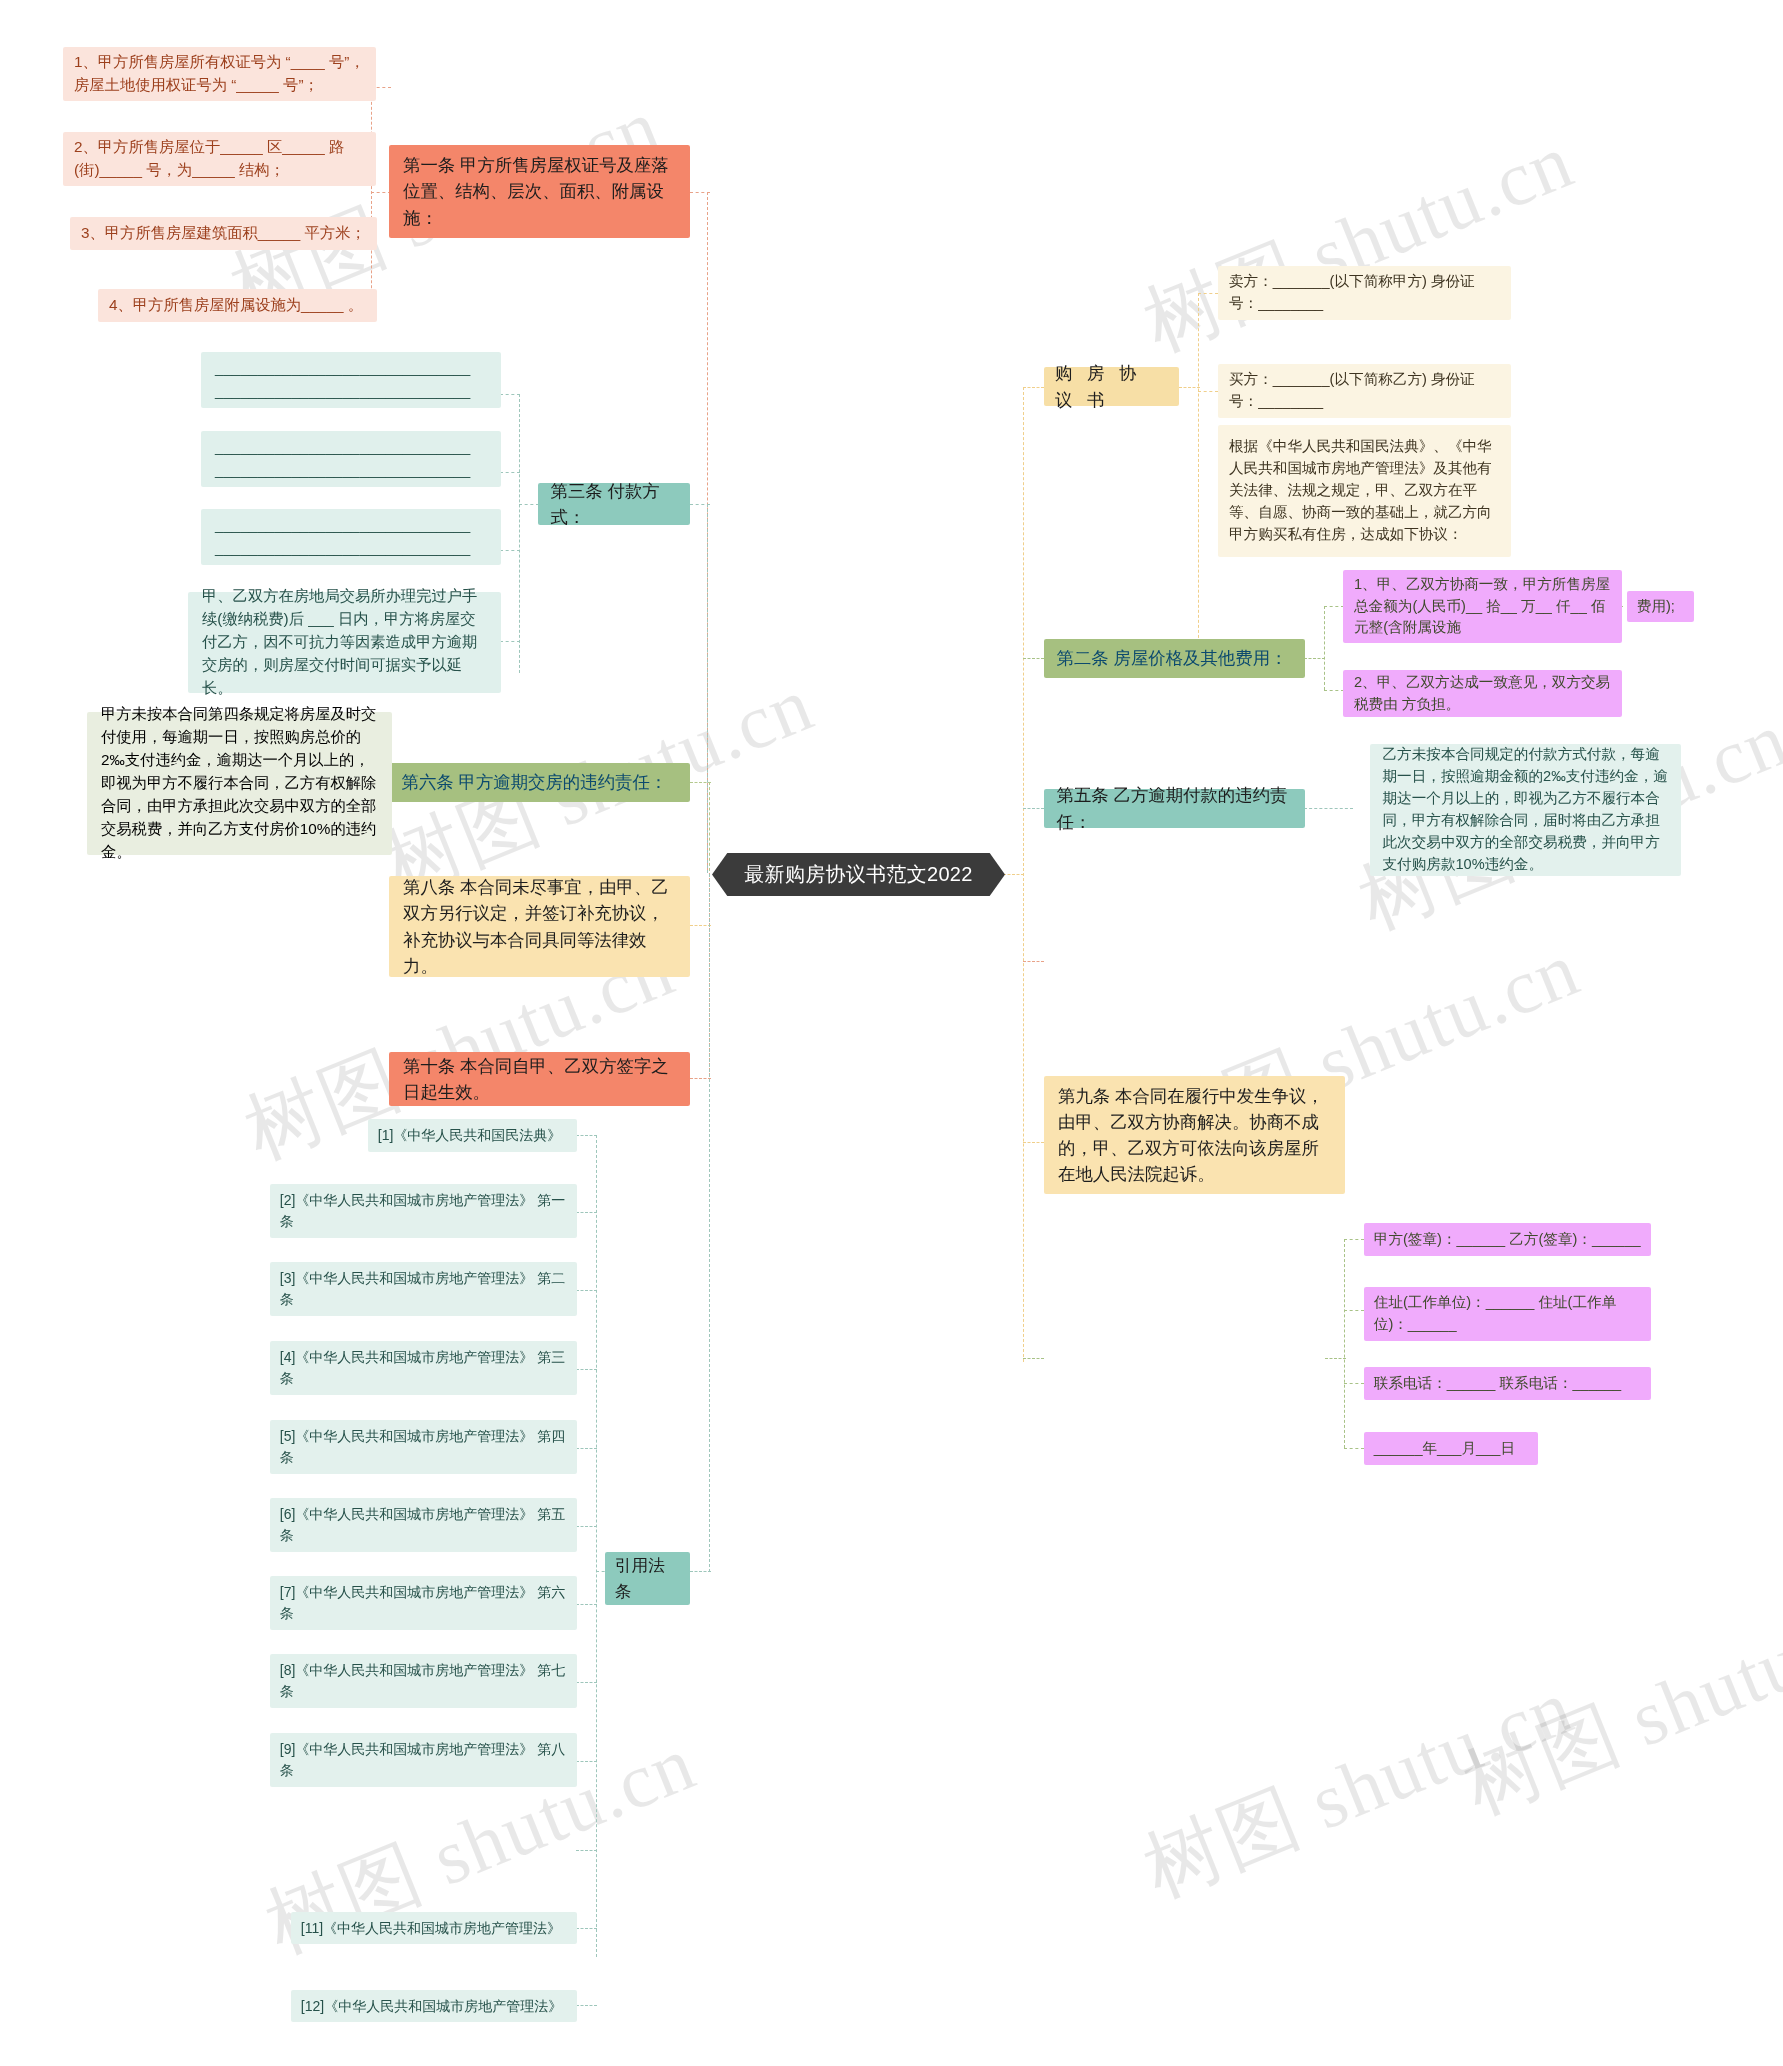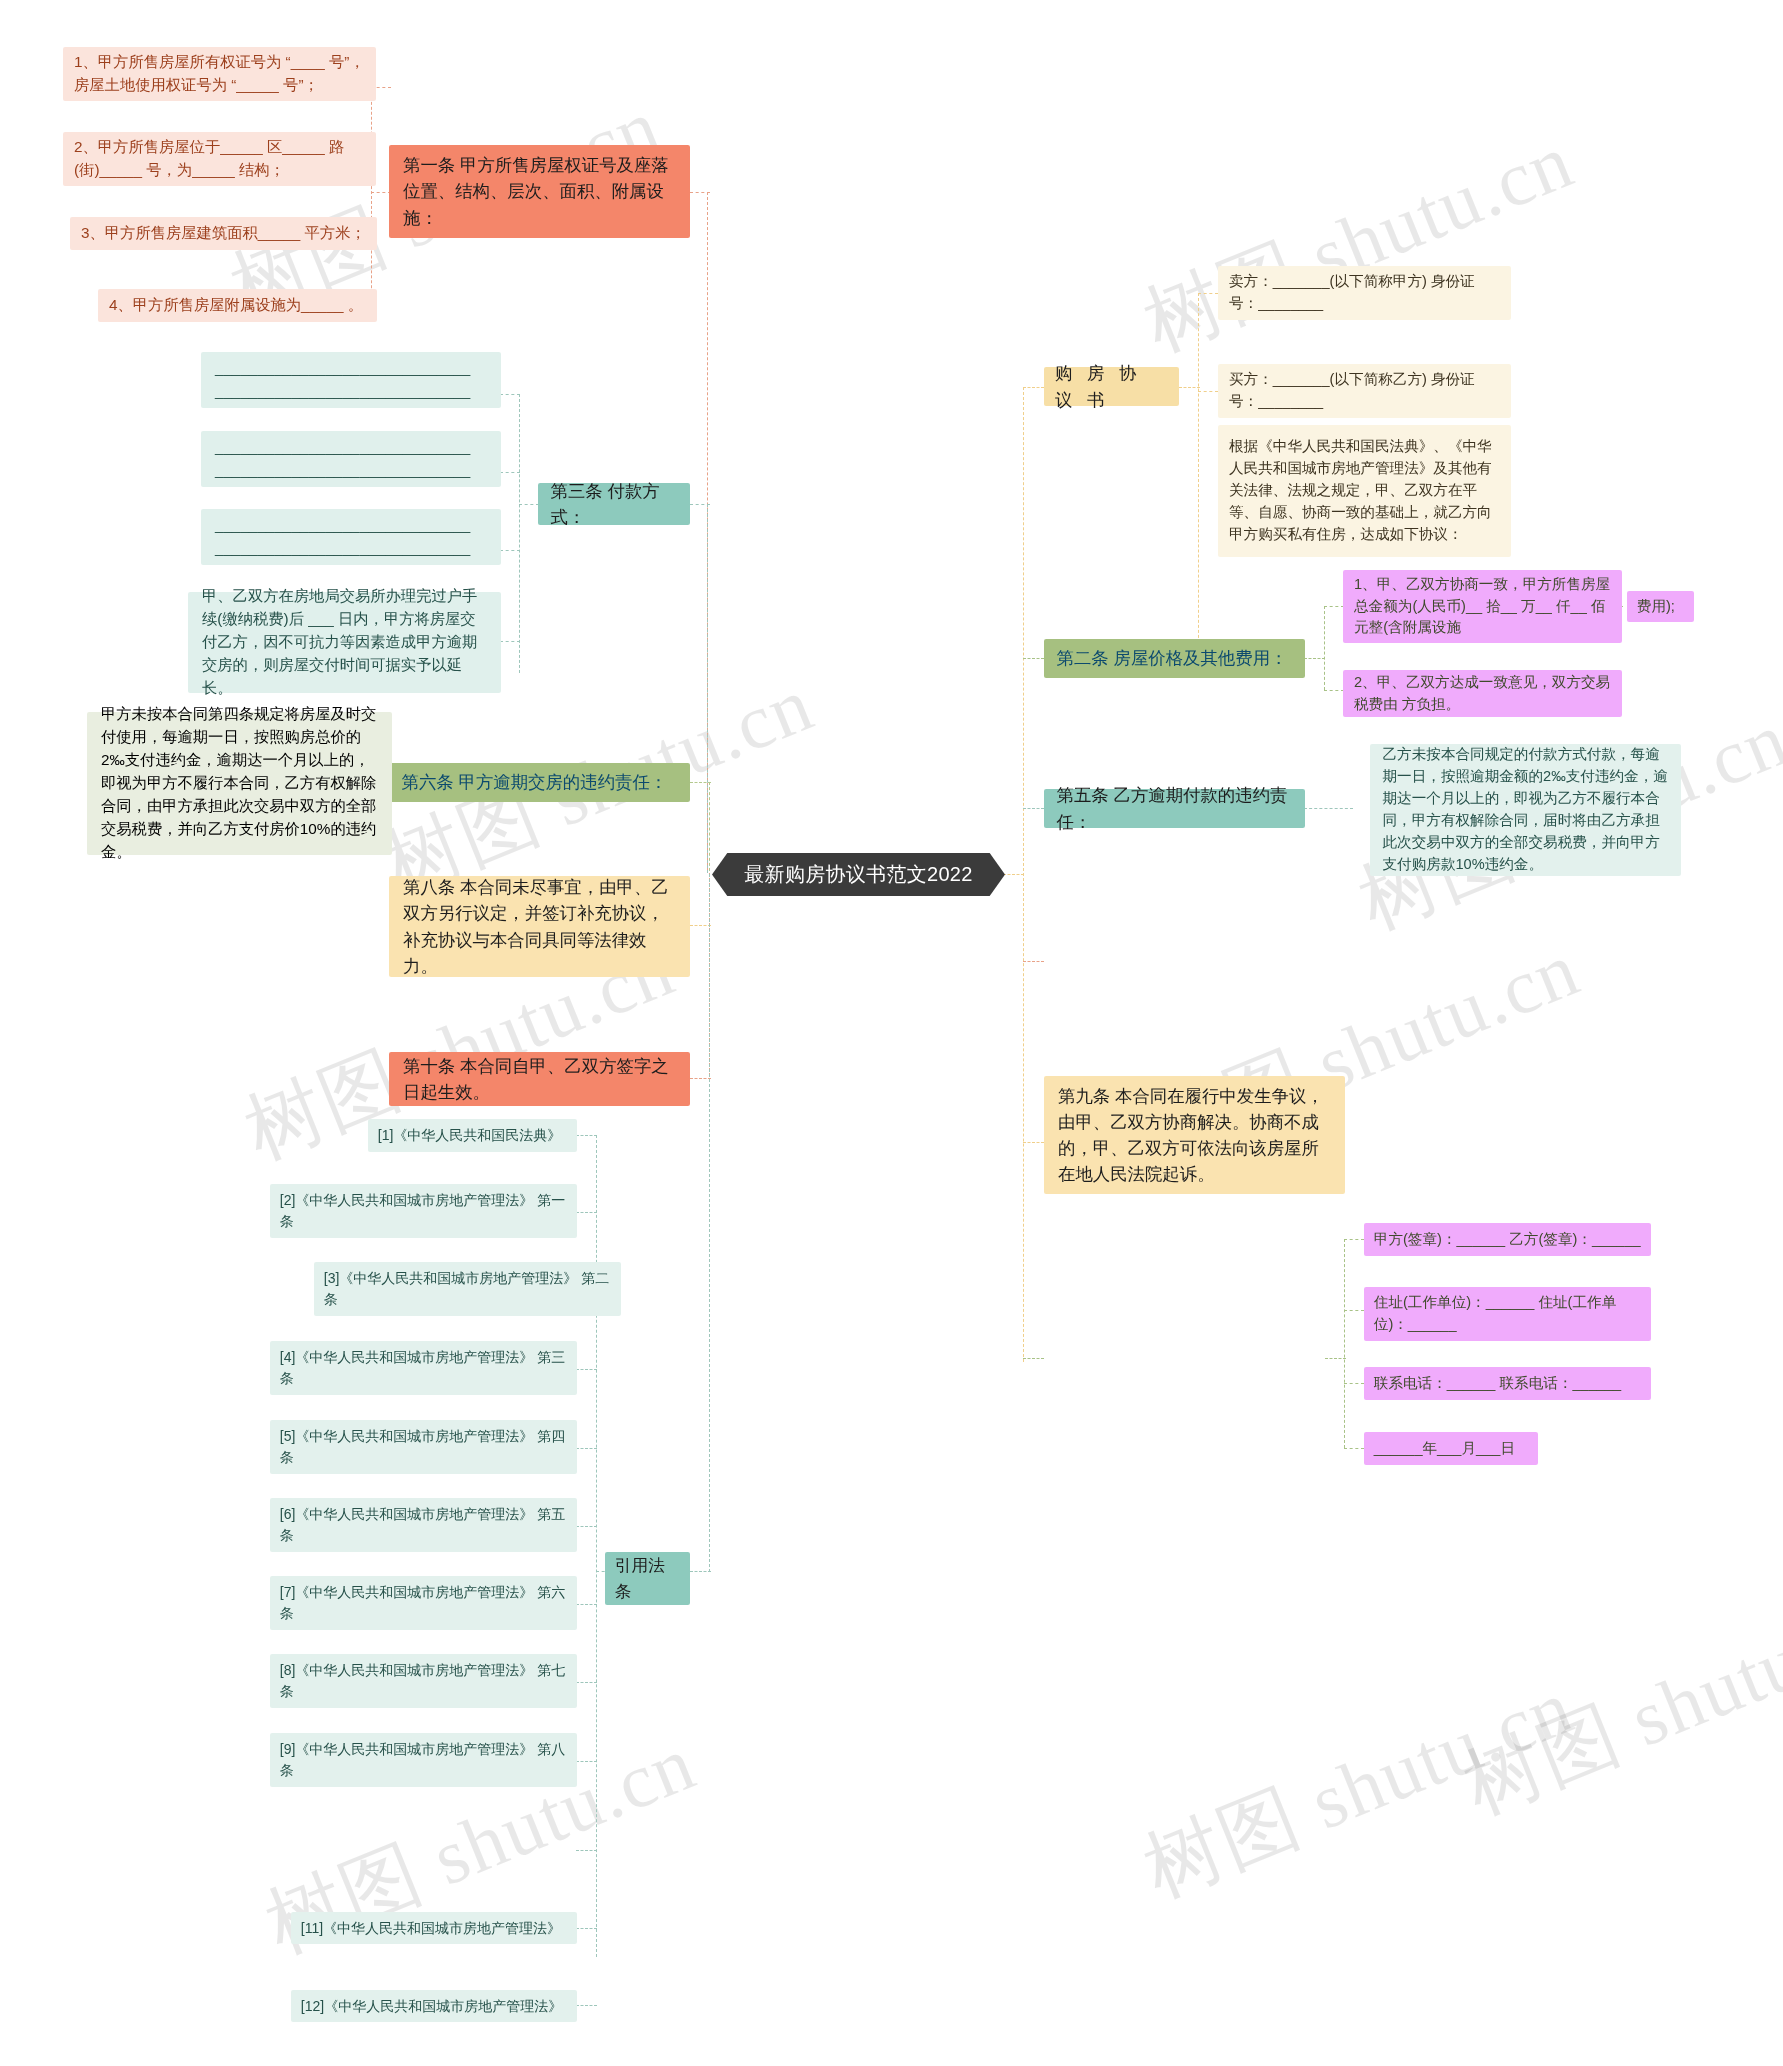--- a/index.html
+++ b/index.html
@@ -224,21 +224,21 @@
   <div class="node c-teal" style="left:605px;top:1552px;width:85px;height:53px;padding:5.6px 9.8px;font-size:16.7px;">
     <span class="tx">引用法条</span>
   </div>
 
   <div class="node c-mintbox" style="left:368px;top:1119px;width:209px;height:33px;padding:4.9px 9.8px;font-size:14px;">
     <span class="tx">[1]《中华人民共和国民法典》</span>
     </div>
   <div class="node c-mintbox" style="left:270px;top:1184px;width:307px;height:54px;padding:4.9px 9.8px;font-size:14px;">
     <span class="tx">[2]《中华人民共和国城市房地产管理法》 第一条</span>
     </div>
-  <div class="node c-mintbox" style="left:270px;top:1262px;width:307px;height:54px;padding:4.9px 9.8px;font-size:14px;margin-left:44px;">
+  <div class="node c-mintbox" style="left:270px;top:1262px;width:307px;height:54px;padding:4.9px 9.8px;font-size:14px;">
     <span class="tx">[3]《中华人民共和国城市房地产管理法》 第二条</span>
     </div>
   <div class="node c-mintbox" style="left:270px;top:1341px;width:307px;height:54px;padding:4.9px 9.8px;font-size:14px;">
     <span class="tx">[4]《中华人民共和国城市房地产管理法》 第三条</span>
     </div>
   <div class="node c-mintbox" style="left:270px;top:1420px;width:307px;height:54px;padding:4.9px 9.8px;font-size:14px;">
     <span class="tx">[5]《中华人民共和国城市房地产管理法》 第四条</span>
     </div>
   <div class="node c-mintbox" style="left:270px;top:1498px;width:307px;height:54px;padding:4.9px 9.8px;font-size:14px;">
     <span class="tx">[6]《中华人民共和国城市房地产管理法》 第五条</span>

